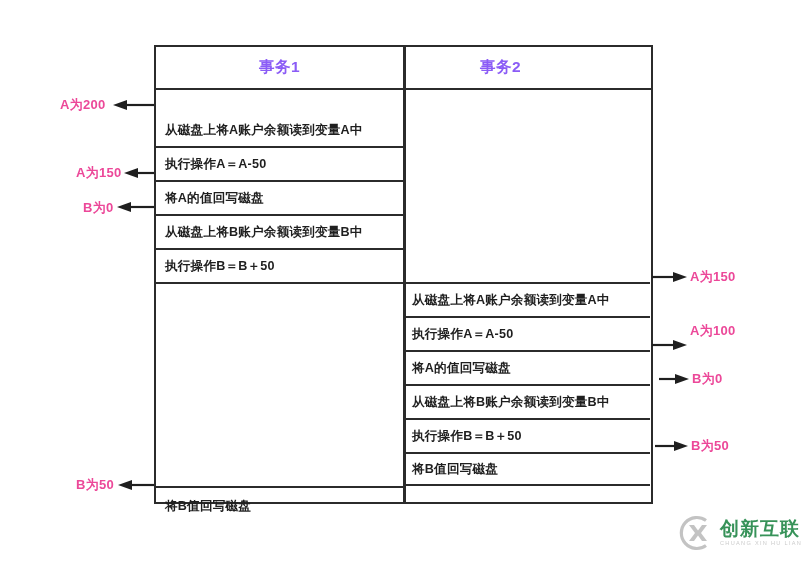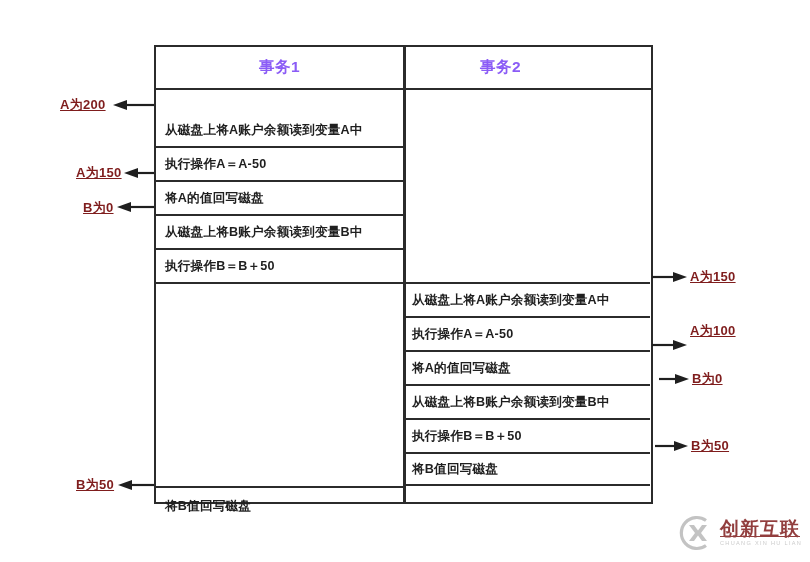--- a/index.html
+++ b/index.html
@@ -94,25 +94,24 @@
     border-bottom: 2.5px solid #2b2b2b;
   }
   .cell.blank { border-bottom: none; }
   .cell.nolinebot { border-bottom: none; }
 
   
   .anno {
     position: absolute;
     font-size: 13px;
     font-weight: bold;
-    color: #7f1d1d;
+    color: #ec4899;
     white-space: nowrap;
     letter-spacing: .3px;
     line-height: 1;
-    text-decoration: underline;
   }
   .arrow {
     position: absolute;
     height: 12px;
   }
   .arrow svg { display: block; }
 
   
   .watermark {
     position: absolute;
@@ -131,24 +130,23 @@
     flex: 0 0 38px;
   }
   .wm-text {
     display: flex;
     flex-direction: column;
     justify-content: center;
   }
   .wm-cn {
     font-size: 19px;
     font-weight: bold;
-    color: #7f1d1d;
+    color: #15803d;
     letter-spacing: 1px;
     line-height: 1.05;
-    text-decoration: underline;
   }
   .wm-en {
     font-size: 5.6px;
     color: #c3c3c3;
     letter-spacing: 1.3px;
     line-height: 1.2;
     margin-top: 1px;
   }
 </style>
 </head>

